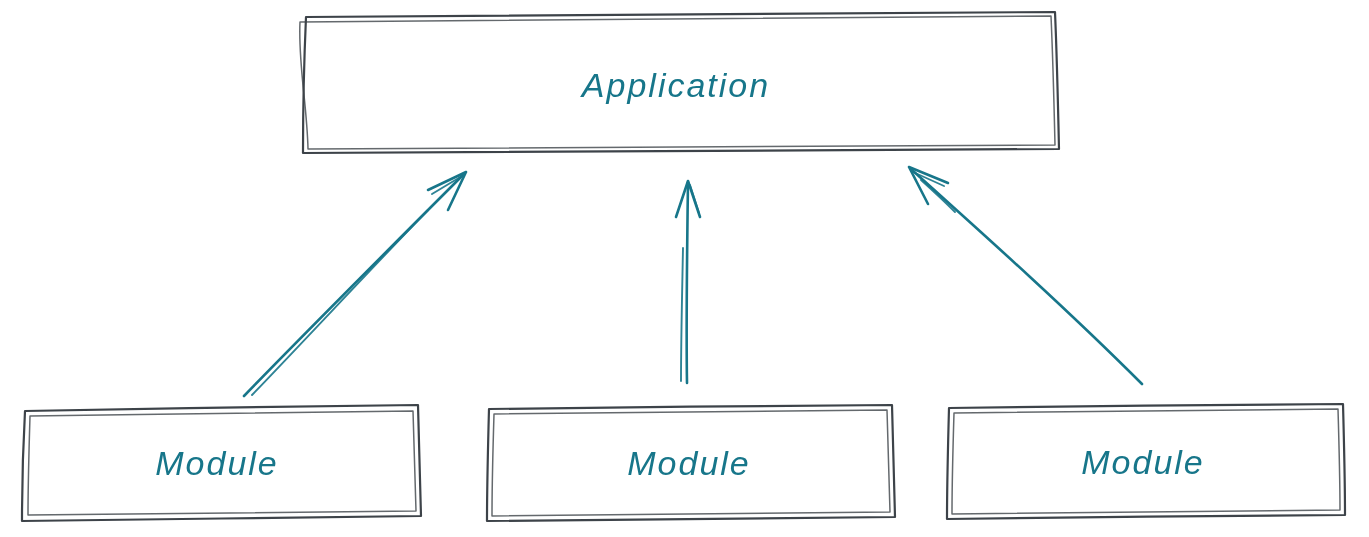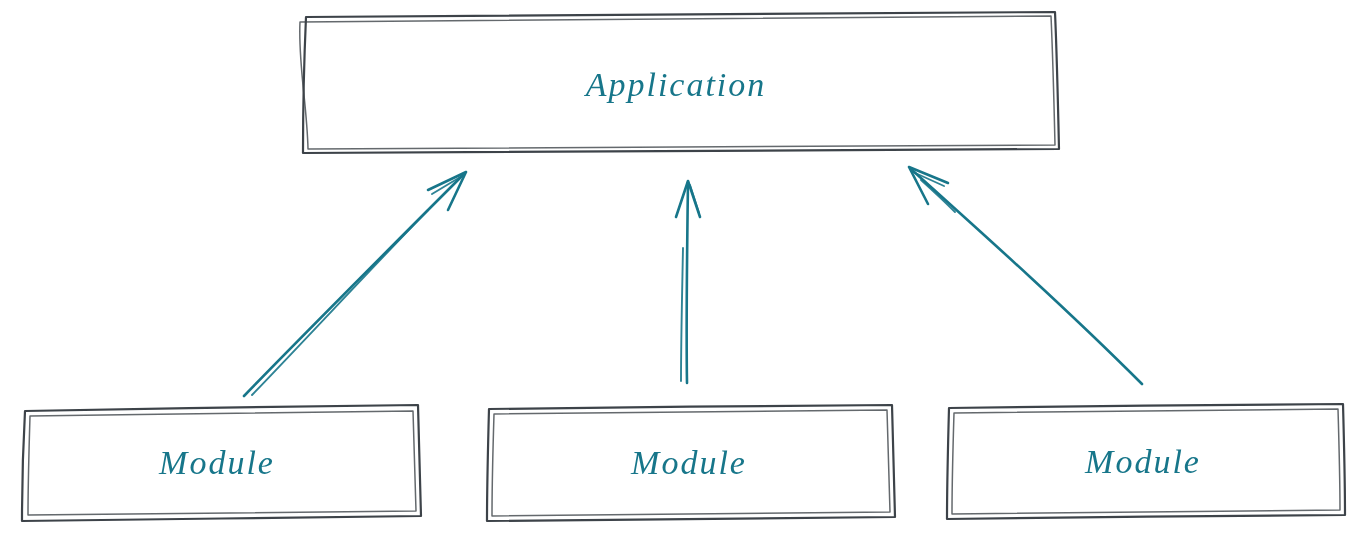--- a/index.html
+++ b/index.html
@@ -30,21 +30,21 @@
   .ink-stroke  { stroke: var(--box-stroke, #3d4349); }
   .teal-stroke { stroke: var(--accent-teal, #17768a); }
   .box-path        { stroke-width: 2.2px; }
   .box-path.double { stroke-width: 1.5px; opacity: 0.8; }
   .arrow-path      { stroke-width: 2.6px; }
   .arrow-extra     { stroke-width: 1.9px; opacity: 0.9; }
   .node-label {
     position: absolute;
     transform: translate(-50%, -50%);
     color: var(--accent-teal, #17768a);
-    font-family: Liberation Serif, serif;
+    font-family: Liberation Sans, sans-serif;
     font-style: italic;
     font-size: 34px;
     letter-spacing: 2px;
     white-space: nowrap;
     user-select: none;
   }
 </style>
 </head>
 <body>
 

